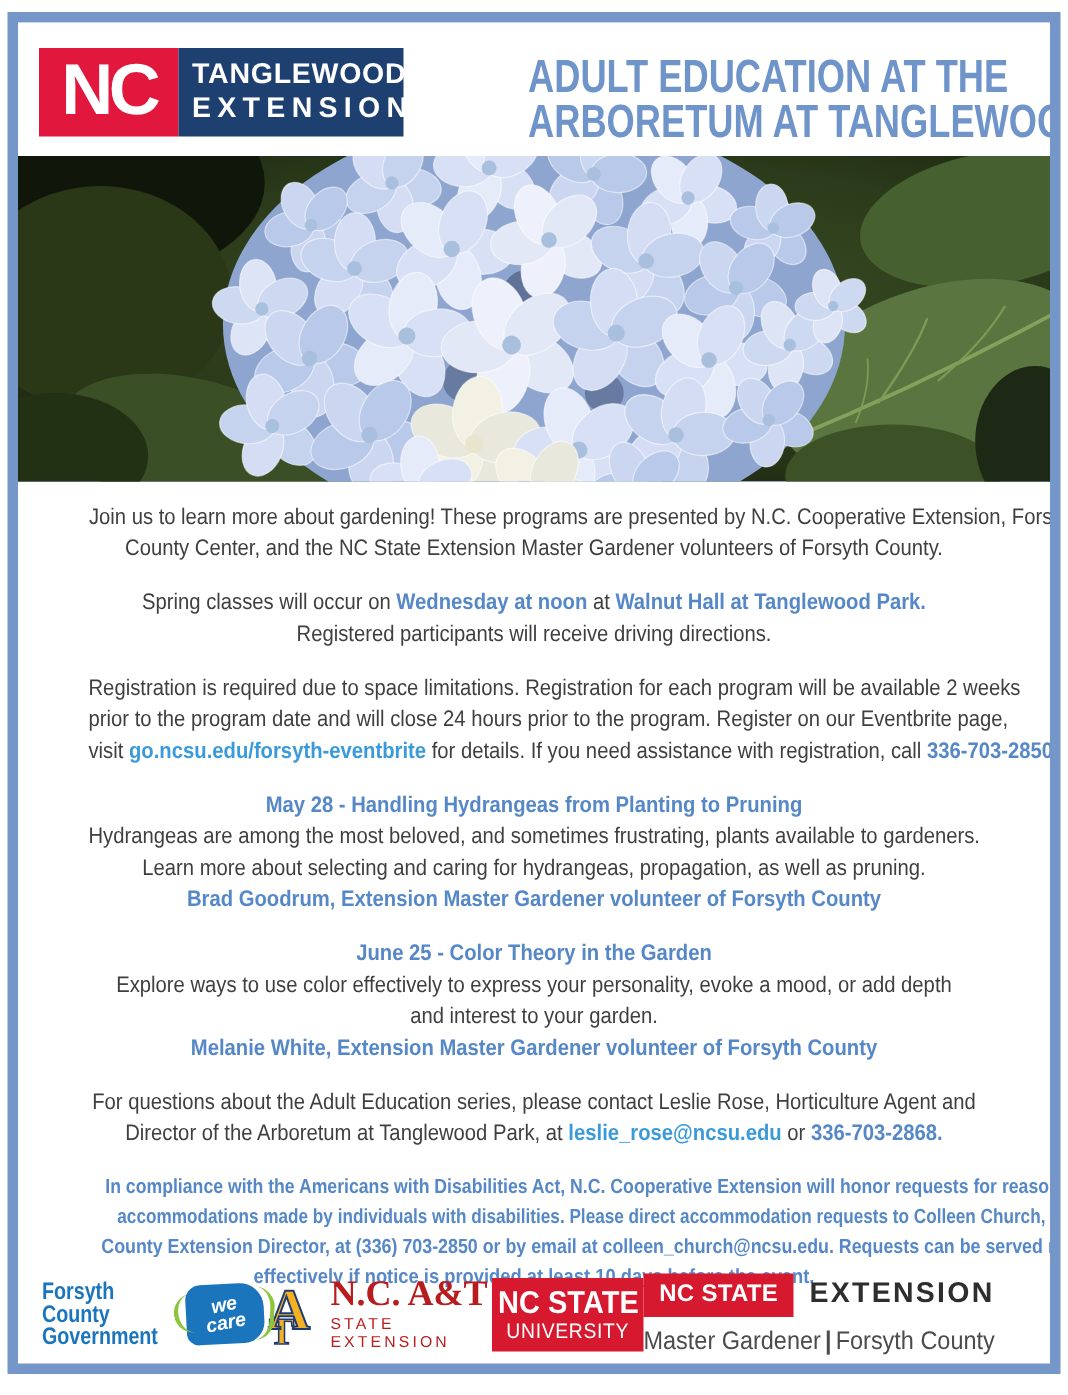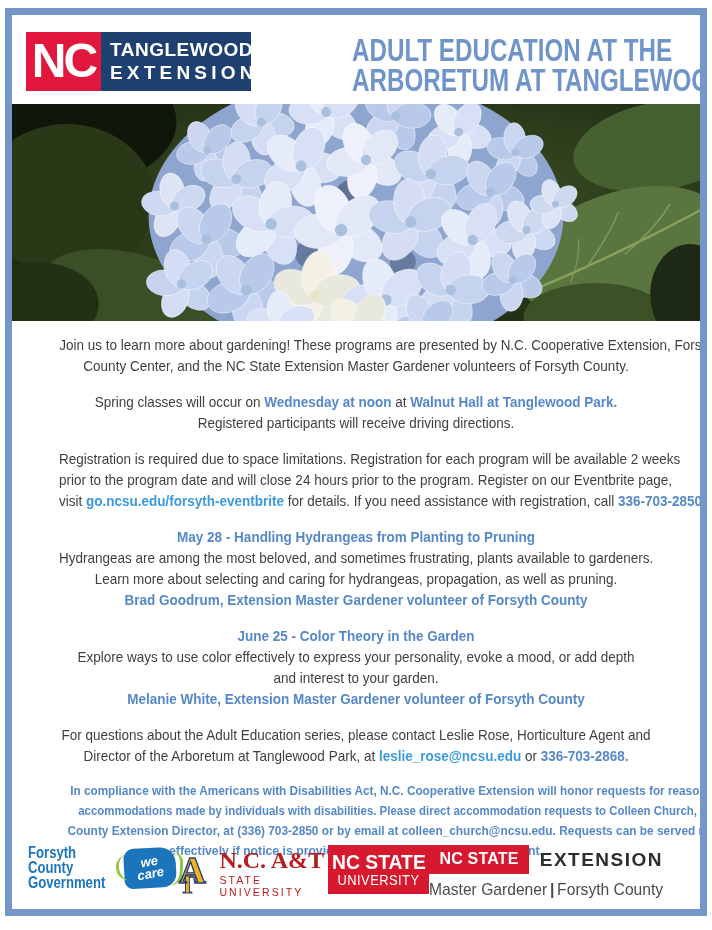--- a/index.html
+++ b/index.html
@@ -8,21 +8,21 @@
 
   .frame {
     position: absolute; left: 5px; top: 8px; width: 702px; height: 908px;
     border: 7px solid #7496C8; background: #fff; overflow: hidden;
   }
 
   
   .masthead { position: relative; height: 89px; background: #fff; }
   .nce-logo { position: absolute; left: 14px; top: 17px; display: flex; height: 59px; }
   .nce-red {
-    width: 75px; background: #E2173D; color: #fff; font-weight: bold;
+    width: 93px; background: #E2173D; color: #fff; font-weight: bold;
     font-size: 48px; letter-spacing: -3px; display: flex; align-items: center; justify-content: center;
     padding-bottom: 3px;
   }
   .nce-navy {
     width: 150px; background: #1E4071; color: #fff; display: flex; flex-direction: column;
     justify-content: center; padding-left: 9px;
   }
   .nce-navy .l1 { font-weight: bold; font-size: 19px; letter-spacing: 0.5px; }
   .nce-navy .l2 { font-weight: bold; font-size: 19px; letter-spacing: 4.2px; margin-top: 1px; }
 
@@ -52,21 +52,21 @@
     text-align: center; white-space: nowrap; line-height: 21px;
     transform-origin: center center;
   }
   .seg-n { }
   .seg-b { color: #5688C7; font-weight: bold; }
   .seg-l { color: #3B9AD9; font-weight: bold; }
 
   
   .footer {
     position: absolute; left: 0; right: 0; bottom: 2px; height: 62px;
-    display: flex; align-items: flex-start; justify-content: space-between; padding: 0 16px;
+    display: flex; align-items: center; justify-content: space-between; padding: 0 16px;
   }
   
   .fc-logo { display: flex; align-items: center; }
   .fc-text { color: #1B75BC; font-weight: bold; }
   .fc-text div { font-size: 16px; line-height: 15px; transform: scaleX(0.82); transform-origin: left center; white-space: nowrap; }
   .fc-badge {
     position: relative; width: 52px; height: 40px; margin-left: 2px;
     background: #1B75BC; border-radius: 10px 16px 14px 8px; transform: rotate(-3deg);
     display: flex; flex-direction: column; align-items: center; justify-content: center;
   }
@@ -434,21 +434,21 @@
       </div>
     </div>
 
     <div class="at-logo">
       <svg width="44" height="56" viewBox="0 0 44 56">
         <text x="14" y="52" font-family="Liberation Serif, serif" font-weight="bold" font-size="30" fill="#F4B223" stroke="#1E3C73" stroke-width="1.2" text-anchor="middle">T</text>
         <text x="20" y="40" font-family="Liberation Serif, serif" font-weight="bold" font-size="46" fill="#F4B223" stroke="#1E3C73" stroke-width="1.6" text-anchor="middle">A</text>
       </svg>
       <div class="at-words">
         <div class="at-name">N.C. A&amp;T</div>
-        <div class="at-sub">STATE UNIVERSITY</div>
+        <div class="at-sub">STATE EXTENSION</div>
       </div>
     </div>
 
     <div class="ncsu-logo">
       <div class="u1">NC STATE</div>
       <div class="u2">UNIVERSITY</div>
     </div>
 
     <div class="ext-logo">
       <div class="ext-row1">

